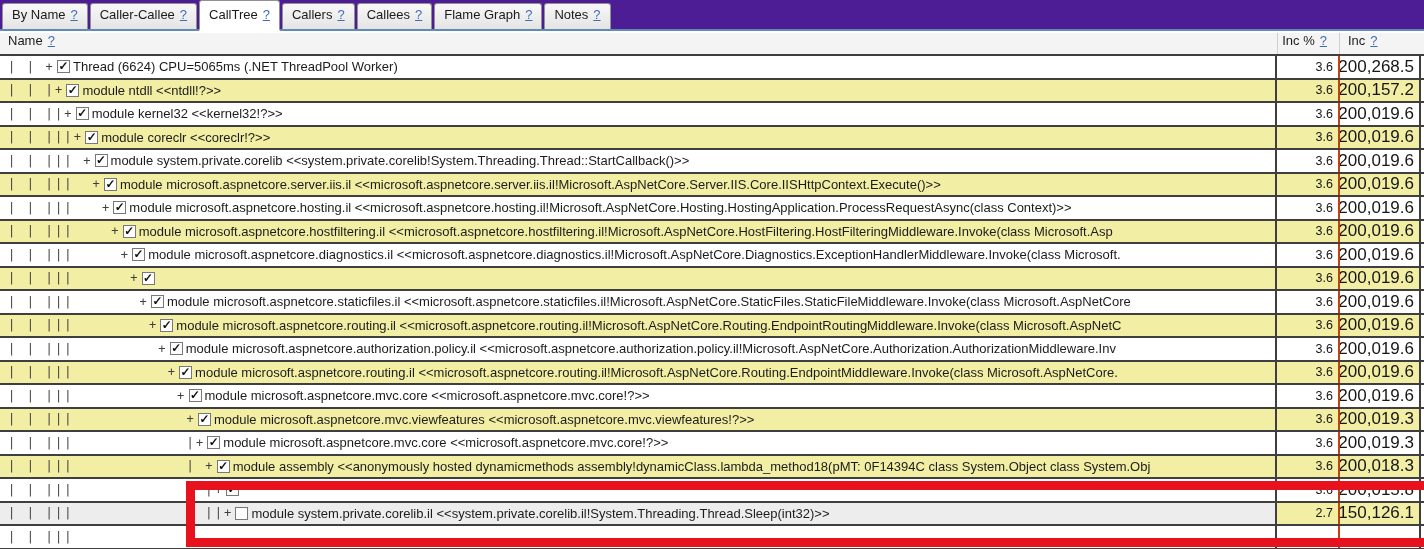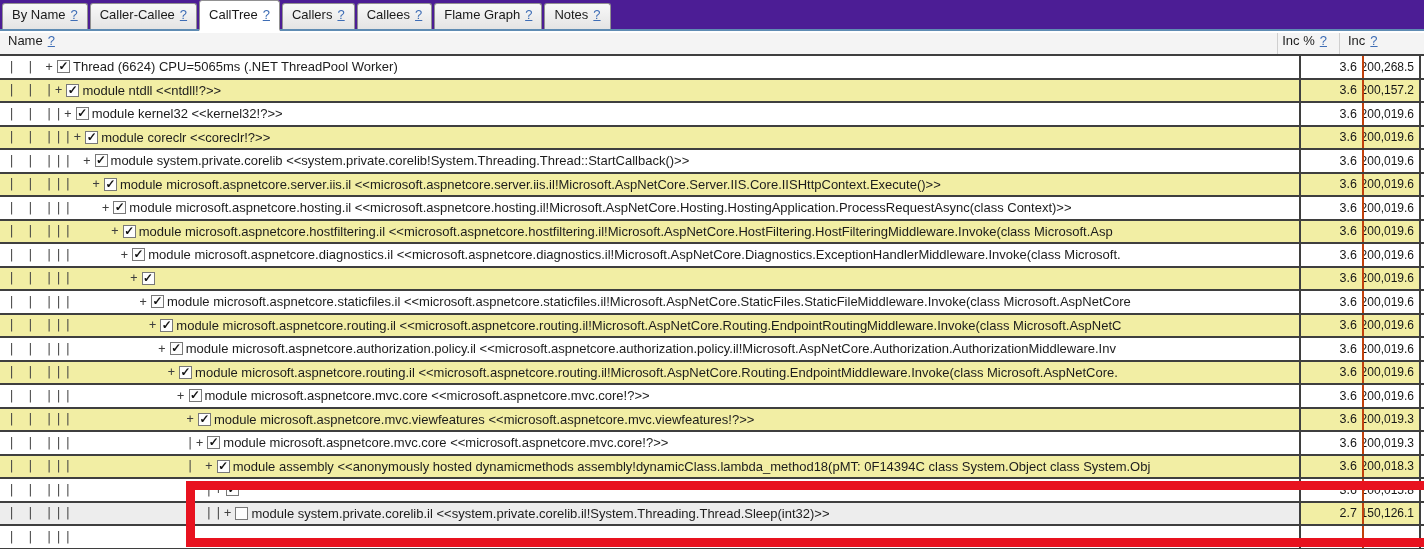--- a/index.html
+++ b/index.html
@@ -30,22 +30,22 @@
   .pct-h  { width:62px; justify-content:flex-end; padding-right:12px; border-right:1px solid #cfcfcf; }
   .inc-h  { width:81px; padding-left:8px; }
   .hfill  { width:3px; }
 
   .rows { position:absolute; top:23px; left:0; right:0; bottom:0; overflow:hidden; }
   .row { display:flex; height:23.5px; border-bottom:2px solid #3f3f3f; width:1424px; }
   .cell { height:100%; display:flex; align-items:center; overflow:hidden; }
   .name-cell { flex:1 1 auto; border-right:2px solid #3f3f3f; white-space:nowrap; }
   .pct-cell  { width:63px; justify-content:flex-end; padding-right:5px;
                border-right:2px solid #c2410c; font-size:12.5px; color:#161616; }
-  .inc-cell  { width:57px; justify-content:flex-end; padding-right:5px;
-               border-right:2px solid #3f3f3f; font-size:12px; color:#161616; }
+  .inc-cell  { width:81px; justify-content:flex-end; padding-right:5px;
+               border-right:2px solid #3f3f3f; font-size:17px; color:#161616; }
   .filler { width:3px; background:#fff; }
 
   .row-white .name-cell, .row-white .pct-cell, .row-white .inc-cell { background:#ffffff; }
   .row-yellow .name-cell, .row-yellow .pct-cell, .row-yellow .inc-cell { background:#f2eea4; }
   .row-gray .name-cell { background:#ededed; }
   .vals-yellow { background:#f2eea4 !important; }
 
   .prefix { font-family:"DejaVu Sans Mono", monospace; font-size:12px;
             letter-spacing:2.17px; white-space:pre; color:#3f3f3f;
             padding-left:8px; flex:0 0 auto; }

